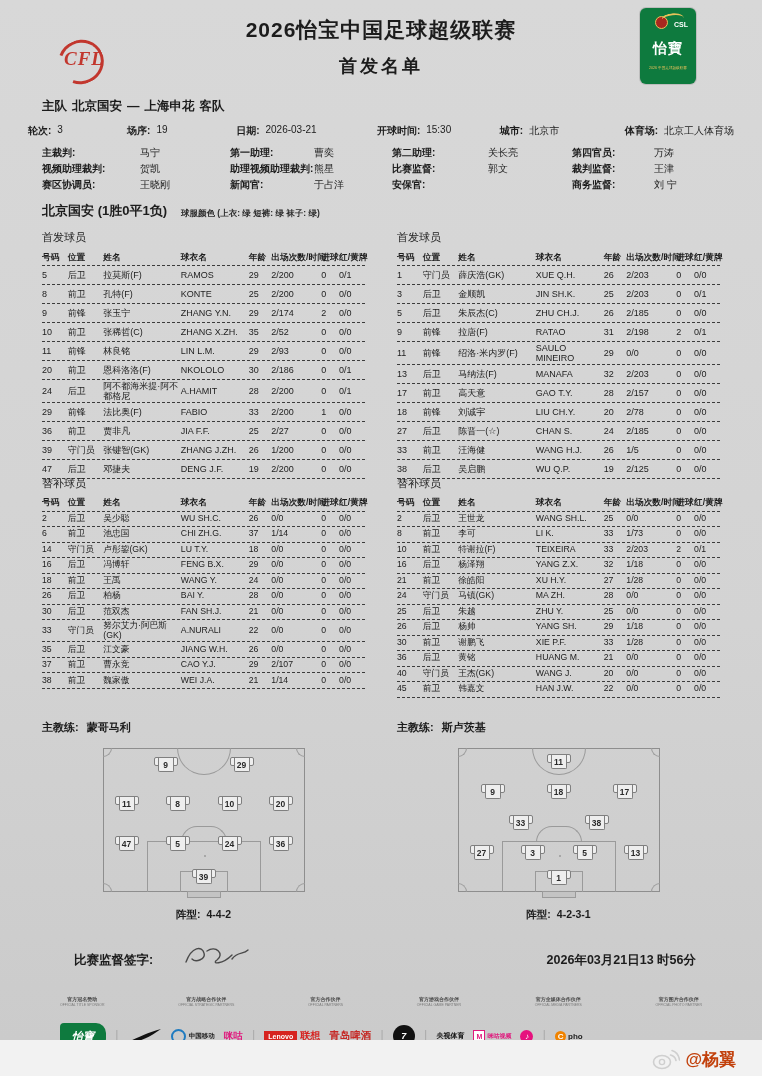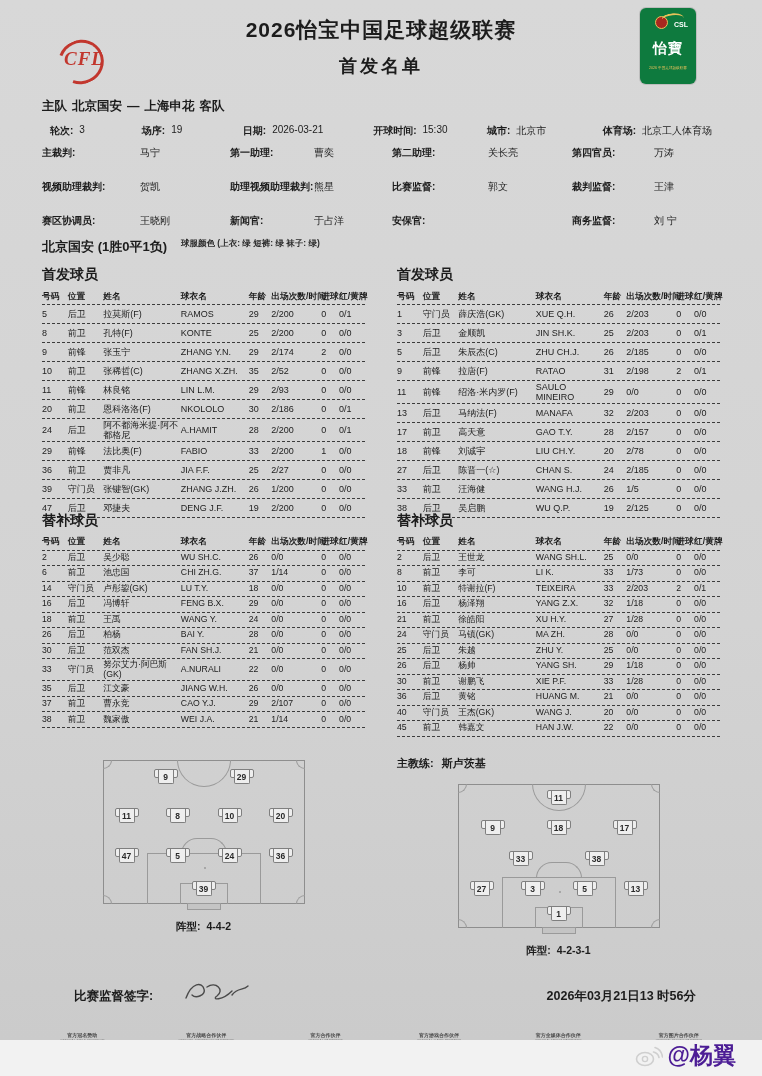--- a/index.html
+++ b/index.html
@@ -30,47 +30,47 @@
   .csl-crest .wing{position:absolute;left:14px;top:0px;width:22px;height:10px;
     border-top:2px solid #e8c25a;border-radius:50% 100% 0 0;transform:rotate(-14deg)}
   .csl-crest .csl-txt{position:absolute;right:0;top:8px;color:#fff;font-size:7px;font-weight:bold}
   .csl-brand{color:#fff;font-size:14px;font-weight:bold;letter-spacing:1px;margin-top:7px;
     font-family:"Liberation Serif","DejaVu Serif",serif}
   .csl-sub{color:#e8c25a;font-size:4px;margin-top:7px;white-space:nowrap;transform:scale(.9)}
 
   
   .line-teams{padding:0 42px;font-size:12.5px;font-weight:bold;margin-top:4px}
   .line-teams span{margin-right:5px}
-  .info-row{display:flex;padding:0 50px;font-size:10px;margin-top:9px;align-items:baseline}
+  .info-row{display:flex;padding:0 28px;font-size:10px;margin-top:9px;align-items:baseline}
   .info-item{display:flex}
   .info-item .lb{font-weight:bold;margin-right:6px;white-space:nowrap}
   .info-item .vl{white-space:nowrap}
   .info-item:nth-child(1){width:100px}
   .info-item:nth-child(2){width:110px}
   .info-item:nth-child(3){width:142px}
   .info-item:nth-child(4){width:124px}
   .info-item:nth-child(5){width:126px}
   .officials{display:grid;grid-template-columns:188px 162px 180px 1fr;padding:0 42px;
-    row-gap:20px;margin-top:8px;font-size:10px}
+    row-gap:2px;margin-top:8px;font-size:10px}
   .oc{display:flex;align-items:baseline}
   .oc .ol{font-weight:bold;white-space:nowrap}
   .oc .ov{white-space:nowrap}
   .officials .oc:nth-child(4n+1) .ol{width:98px}
   .officials .oc:nth-child(4n+2) .ol{width:84px}
   .officials .oc:nth-child(4n+3) .ol{width:96px}
   .officials .oc:nth-child(4n)   .ol{width:82px}
   .teams-row{display:flex;padding:0 42px;margin-top:10px;align-items:baseline}
-  .team-head{width:331px;display:flex;align-items:flex-start}
+  .team-head{width:331px;display:flex;align-items:flex-end}
   .team-head .tname{font-size:13px;font-weight:bold;white-space:nowrap}
   .team-head .kit{font-size:8.5px;font-weight:bold;color:#2d2d2d;margin-left:14px;white-space:nowrap}
 
   
   .cols{display:flex;padding:0 42px;gap:32px;margin-top:10px}
   .col{width:323px}
-  .sec-title{font-size:14px;font-weight:bold;margin-bottom:5px}
+  .sec-title{font-size:11px;font-weight:normal;margin-bottom:5px}
   .zone-starters{height:246px}
   .zone-subs{height:240px}
   .trow{display:flex;align-items:center;border-bottom:1px dashed #3c3c3c;min-height:18px;
     font-size:9px;line-height:1.12;text-align:left}
   .trow.hdr-row{font-weight:bold;min-height:15px;font-size:8.7px}
   .trow.hdr-row .cell{white-space:nowrap;overflow:visible}
   .subs .trow{min-height:14.5px;font-size:8.7px}
   .cell{padding:1px 0}
   .c0{width:8%}.c1{width:11%}.c2{width:24%}.c3{width:21%}.c4{width:7%}.c5{width:15.5%}.c6{width:5.5%}.c7{width:8%}
   .coach{height:20px;font-size:11px;font-weight:bold;margin-top:4px}
@@ -133,22 +133,22 @@
   .sp-miguv{display:flex;align-items:center;gap:2px}
   .sp-miguv .mv-box{width:10px;height:10px;background:#fff;border:1px solid #e0197d;color:#e0197d;
     font-size:7px;font-weight:bold;display:flex;align-items:center;justify-content:center}
   .sp-miguv .mv-t{color:#e0197d;font-size:6px;font-weight:bold;white-space:nowrap}
   .sp-pink{width:13px;height:13px;border-radius:50%;background:#e6117e;color:#fff;font-size:8px;
     display:flex;align-items:center;justify-content:center}
   .sp-ic{display:flex;align-items:center;gap:2px}
   .sp-ic .ic-c{width:11px;height:11px;border-radius:50%;background:#f08300;color:#fff;font-size:8px;
     font-weight:bold;display:flex;align-items:center;justify-content:center}
   .sp-ic .ic-t{font-size:8px;color:#222;font-weight:bold}
-  .watermark{position:absolute;right:26px;bottom:5px;display:flex;align-items:center;gap:5px;
-    color:#4c1d95;font-size:23px;font-weight:bold}
+  .watermark{position:absolute;right:26px;bottom:5px;display:flex;gap:5px;
+    color:#c2410c;font-size:17px;font-weight:bold}
 </style>
 </head>
 <body>
 
 <div class="doc">
 
   <div class="hdr">
     <div class="cfl">
       <div class="ring"></div>
       <div class="cfl-text">CFL</div>
@@ -499,20 +499,23 @@
               <span class="cell c1">前卫</span>
               <span class="cell c2">魏家傲</span>
               <span class="cell c3">WEI J.A.</span>
               <span class="cell c4">21</span>
               <span class="cell c5">1/14</span>
               <span class="cell c6">0</span>
               <span class="cell c7">0/0</span>
             </div>
           </div>
       </div>
+      <div class="coach">
+        <span class="cl">主教练:</span><span>蒙哥马利</span>
+      </div>
       <div class="pitch-wrap">
         <div class="pitch" id="home-pitch">
           <div class="pm centre-arc"></div>
           <div class="pm pen-box"></div>
           <div class="pm pen-arc"></div>
           <div class="pm goal-box"></div>
           <div class="goal pm"></div>
           <div class="corner tl"></div>
           <div class="corner tr"></div>
           <div class="corner bl"></div>

